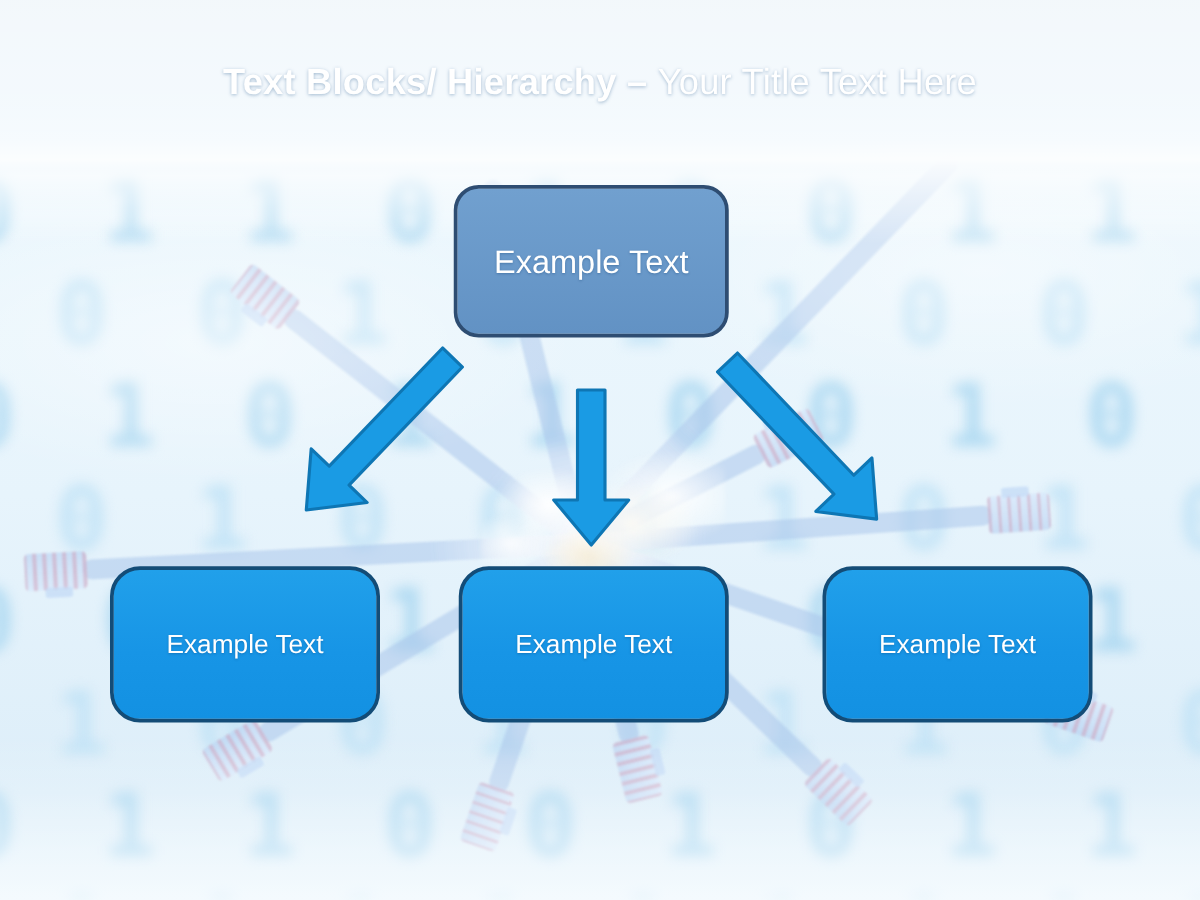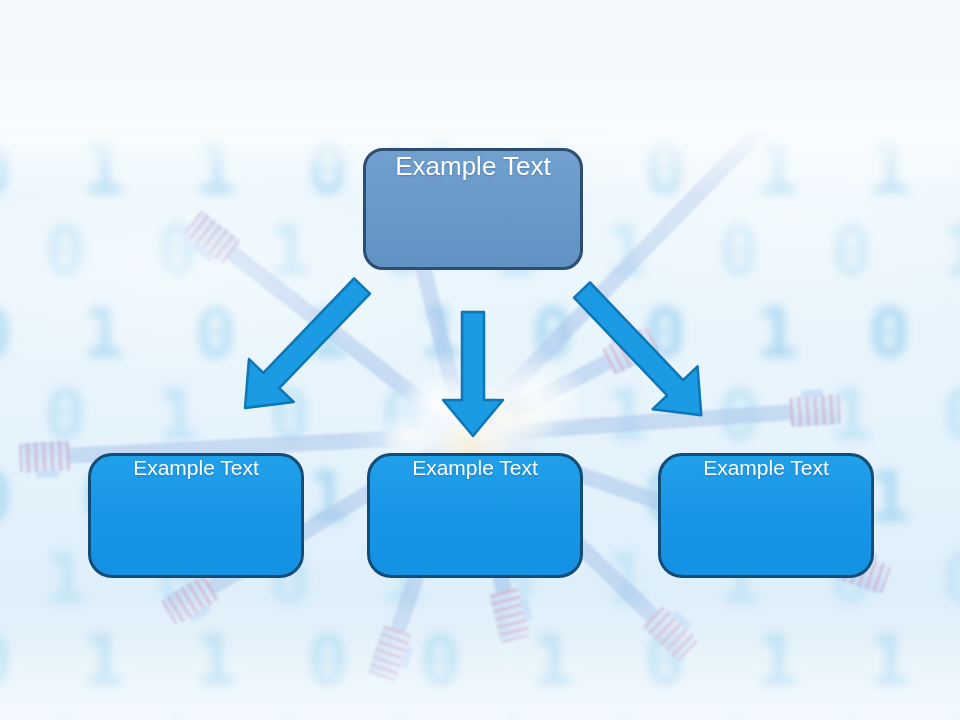--- a/index.html
+++ b/index.html
@@ -78,21 +78,21 @@
   }
   .title .emph{font-weight:bold;}
   .title .sec{font-weight:normal;}
 
   
   .arrows{position:absolute;left:0;top:0;z-index:6;pointer-events:none;}
   .arrows path{fill:var(--arrow-fill,#1a9be4);stroke:var(--arrow-stroke,#0e76b4);stroke-width:2.5;stroke-linejoin:round;}
 
   
   .box{
-    position:absolute;z-index:7;display:flex;justify-content:center;
+    position:absolute;z-index:7;display:flex;align-items:center;justify-content:center;
     color:#ffffff;text-shadow:0 1px 2px rgba(0,50,100,0.3);box-sizing:border-box;
   }
   .box.root{
     left:363px;top:148px;width:220px;height:122px;border-radius:20px;
     background:linear-gradient(180deg,#71a0cf,#6292c4);
     border:3px solid var(--root-border,#2e4d72);
     font-size:26px;
   }
   .box.child{
     top:453px;width:216px;height:125px;border-radius:24px;
@@ -148,20 +148,26 @@
         <span class="conn"></span>
       </div>
     <div class="cable" style="--a:177deg;--len:400px">
         <span class="conn"></span>
       </div>
 
     <div class="knot"></div>
     <div class="haze"></div>
   </div>
 
+  <div class="header">
+    <h1 class="title" style="margin:0;">
+      <span class="emph">Text Blocks/ Hierarchy –</span>
+      <span class="sec">Your Title Text Here</span>
+    </h1>
+  </div>
 
   <svg class="arrows" width="960" height="720" viewBox="0 0 960 720">
     <path d="M -11 0 L 11 0 L 11 131 L 31 131 L 0 169 L -31 131 L -11 131 Z" transform="translate(362,286) rotate(43.8)"></path>
     <path d="M -11 0 L 11 0 L 11 88 L 30 88 L 0 124 L -30 88 L -11 88 Z" transform="translate(473,312)"></path>
     <path d="M -11 0 L 11 0 L 11 135 L 31 135 L 0 173 L -31 135 L -11 135 Z" transform="translate(582,290) rotate(-43.6)"></path>
   </svg>
 
   <div class="box root">
     <span>Example Text</span>
   </div>

